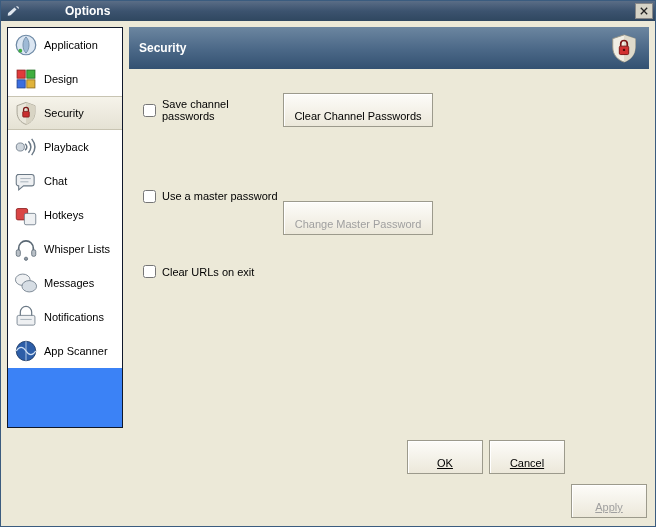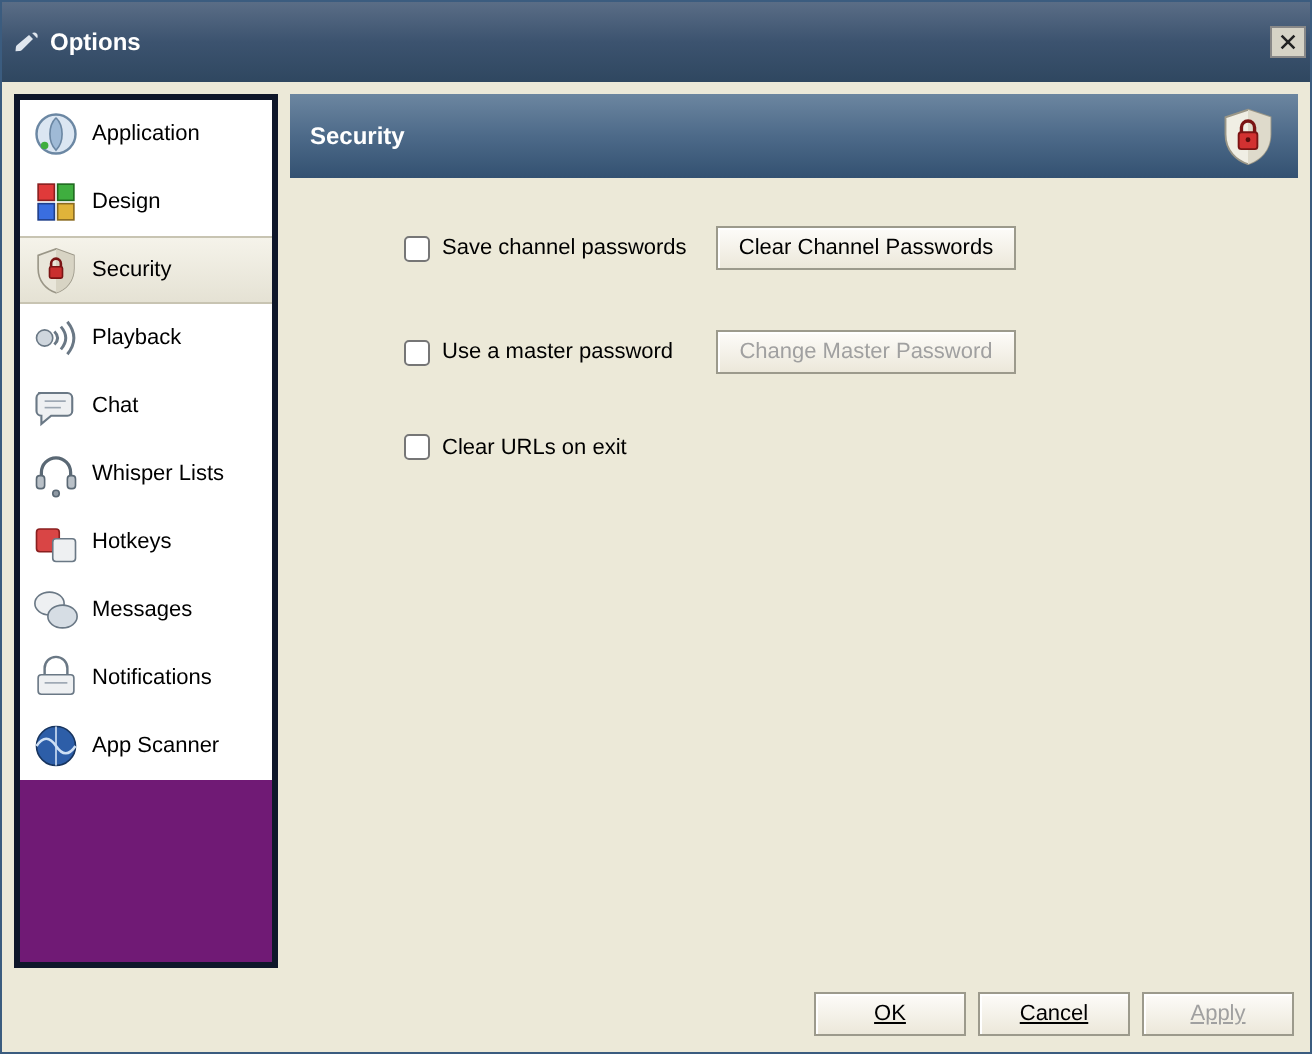--- a/index.html
+++ b/index.html
@@ -16,27 +16,28 @@
   .window {
     width: 656px;
     height: 527px;
     border: 1px solid #3b5c7f;
     display: flex;
     flex-direction: column;
     background: #ece9d8;
   }
   
   .titlebar {
-    height: 40px;
+    height: 20px;
     background: linear-gradient(to bottom, #5a6d86 0%, #3c536f 50%, #2f4760 100%);
     display: flex;
     align-items: center;
     color: #fff;
     padding: 0 2px 0 4px;
     flex: 0 0 auto;
+    gap: 40px;
   }
   .titlebar .title-icon {
     width: 16px; height: 16px;
     margin-right: 4px;
     display: inline-flex; align-items: center; justify-content: center;
   }
   .titlebar .title-text {
     font-weight: bold;
     font-size: 12px;
     flex: 1;
@@ -56,23 +57,23 @@
   
   .body {
     flex: 1;
     display: flex;
     padding: 6px;
     gap: 6px;
     min-height: 0;
   }
   
   .sidebar {
-    width: 132px;
-    background: #701a75;
-    border: 3px solid #0f172a;
+    width: 116px;
+    background: #3b82f6;
+    border: 1px solid #0f172a;
     overflow-y: auto;
     padding: 0;
     flex: 0 0 auto;
   }
   .sidebar-item {
     display: flex;
     align-items: center;
     height: 34px;
     padding: 0 4px;
     gap: 4px;
@@ -122,43 +123,43 @@
     padding: 24px 14px 10px 14px;
   }
   .row {
     display: flex;
     align-items: center;
     margin-bottom: 30px;
   }
   .chk {
     display: flex;
     align-items: center;
-    width: 156px;
+    width: 140px;
     gap: 6px;
-    margin-left: 43px;
   }
   .chk input[type=checkbox] {
     width: 13px; height: 13px;
     margin: 0;
   }
   .chk-label { font-size: 11px; }
   .btn {
     min-width: 150px;
     height: 22px;
     background: linear-gradient(to bottom, #fdfcf9 0%, #ece8da 100%);
     border: 1px solid #9c9a8c;
     font-size: 11px;
     font-family: inherit;
-    padding: 0 10px;
+    padding: 16px 10px;
     cursor: default;
     color: #000;
     box-shadow: inset 1px 1px 0 #fff;
   }
   .btn[disabled] {
     color: #a0a0a0;
+    margin-top: 44px;
   }
   
   .footer {
     flex: 0 0 auto;
     display: flex;
     justify-content: flex-end;
     gap: 6px;
     padding: 6px 8px 8px 8px;
   }
   .footer .btn {
@@ -245,37 +246,37 @@
             <line x1="9" y1="13" x2="22" y2="13" stroke="#9aa5b0"></line>
             <line x1="9" y1="17" x2="19" y2="17" stroke="#9aa5b0"></line>
           </svg>
         </span>
         <span class="side-label">Chat</span>
       </div>
 
       <div class="sidebar-item">
         <span class="side-icon">
           <svg width="26" height="26" viewBox="0 0 32 32">
+            <rect x="4" y="8" width="14" height="14" rx="2" fill="#d94545" stroke="#8a1f1f"></rect>
+            <rect x="14" y="14" width="14" height="14" rx="2" fill="#eef0f2" stroke="#6a7885"></rect>
+          </svg>
+        </span>
+        <span class="side-label">Hotkeys</span>
+      </div>
+
+      <div class="sidebar-item">
+        <span class="side-icon">
+          <svg width="26" height="26" viewBox="0 0 32 32">
             <path d="M7 18 v-3 a9 9 0 0 1 18 0 v3" fill="none" stroke="#5a6874" stroke-width="2"></path>
             <rect x="4" y="17" width="5" height="8" rx="2" fill="#b9c0c7" stroke="#5a6874"></rect>
             <rect x="23" y="17" width="5" height="8" rx="2" fill="#b9c0c7" stroke="#5a6874"></rect>
             <circle cx="16" cy="28" r="2" fill="#8f99a3" stroke="#5a6874"></circle>
           </svg>
         </span>
         <span class="side-label">Whisper Lists</span>
-      </div>
-
-      <div class="sidebar-item">
-        <span class="side-icon">
-          <svg width="26" height="26" viewBox="0 0 32 32">
-            <rect x="4" y="8" width="14" height="14" rx="2" fill="#d94545" stroke="#8a1f1f"></rect>
-            <rect x="14" y="14" width="14" height="14" rx="2" fill="#eef0f2" stroke="#6a7885"></rect>
-          </svg>
-        </span>
-        <span class="side-label">Hotkeys</span>
       </div>
 
       <div class="sidebar-item">
         <span class="side-icon">
           <svg width="26" height="26" viewBox="0 0 32 32">
             <ellipse cx="12" cy="12" rx="9" ry="7" fill="#eef0f2" stroke="#6a7885"></ellipse>
             <ellipse cx="20" cy="20" rx="9" ry="7" fill="#d6dde4" stroke="#6a7885"></ellipse>
           </svg>
         </span>
         <span class="side-label">Messages</span>

